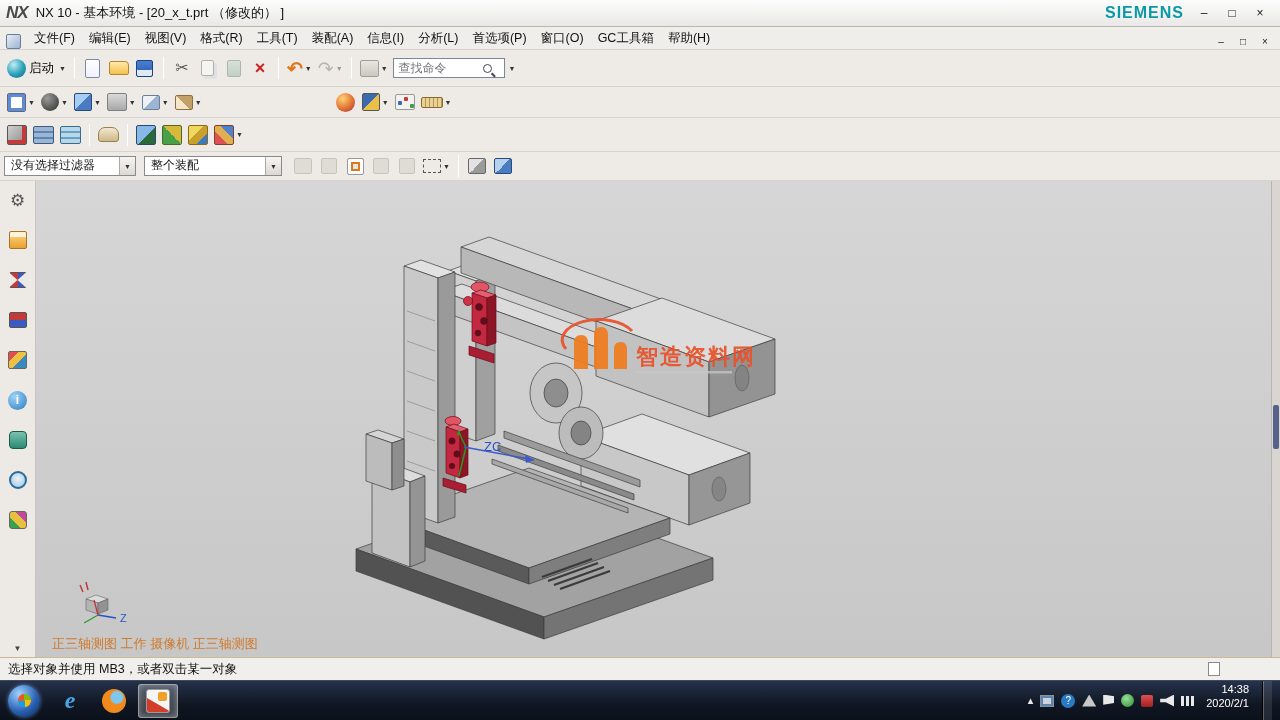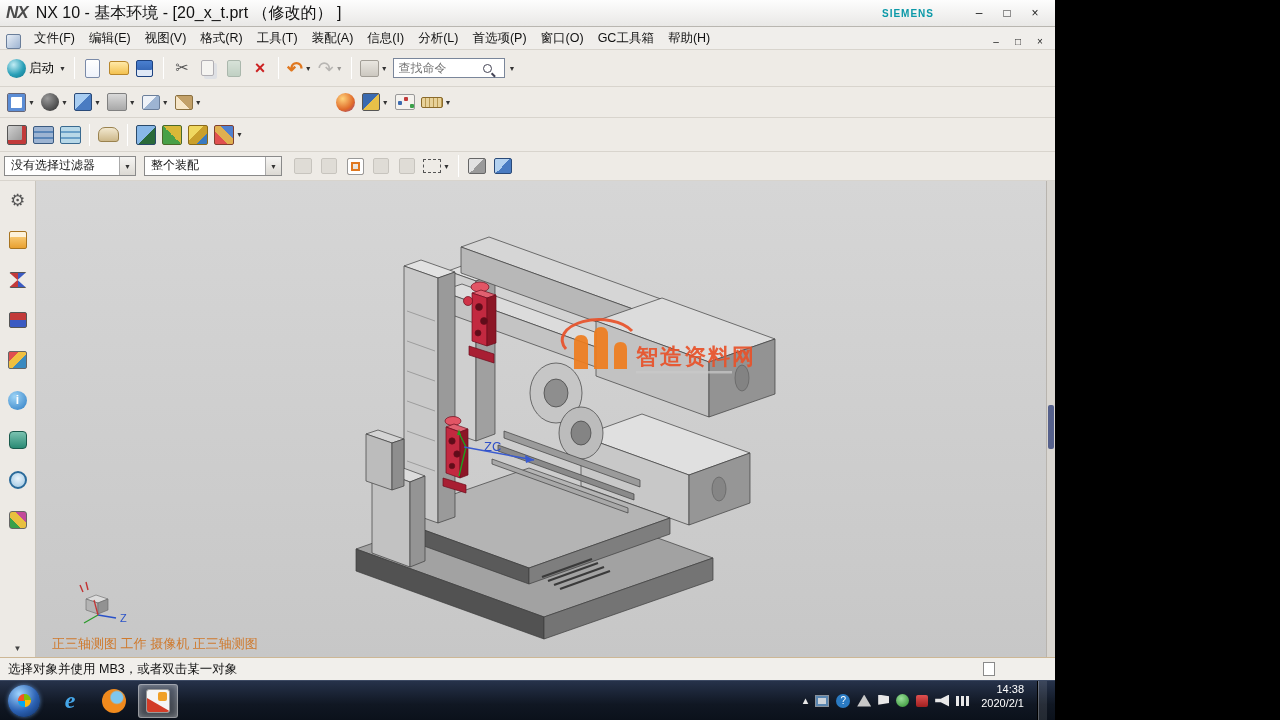--- a/index.html
+++ b/index.html
@@ -1,24 +1,24 @@
 <!DOCTYPE html>
 <html><head>
 <meta charset="utf-8">
 <style>
   *{margin:0;padding:0;box-sizing:border-box}
   html,body{width:1280px;height:720px;overflow:hidden}
   body{font-family:"Liberation Sans", sans-serif;background:#000}
-  .screen{width:1055px;height:720px;display:flex;flex-direction:column;background:#efece7;position:relative}
+  .screen{width:1280px;height:720px;display:flex;flex-direction:column;background:#efece7;position:relative}
 
   
   .titlebar{height:27px;flex:0 0 27px;display:flex;align-items:center;background:linear-gradient(#fdfdfd,#e9e8e6);border-bottom:1px solid #b9b6b0;padding:0 6px}
   .nx-logo{font-weight:bold;font-size:17px;color:#4a4a4a;letter-spacing:-1px;margin-right:8px;font-style:italic}
-  .title-text{font-size:16px;color:#111}
-  .brand{margin-left:auto;color:#0b99a8;font-weight:bold;font-size:10px;letter-spacing:1px;margin-right:31px}
+  .title-text{font-size:13px;color:#111}
+  .brand{margin-left:auto;color:#0b99a8;font-weight:bold;font-size:16px;letter-spacing:1px;margin-right:6px}
   .winbtn{width:28px;height:18px;display:flex;align-items:center;justify-content:center;font-size:12px;color:#222;cursor:default}
   .winbtn.sm{width:22px;height:15px;font-size:10px}
 
   
   .menubar{height:23px;flex:0 0 23px;display:flex;align-items:flex-end;background:#f0eeeb;border-bottom:1px solid #d8d4cd;font-size:12.5px;color:#111;padding:0 4px}
   .app-ico{width:15px;height:15px;margin:0 6px 0 2px;background:linear-gradient(135deg,#e8eef6,#9db4d2);border:1px solid #6a7e9a;border-radius:2px}
   .menu-item{padding:2px 7px;white-space:nowrap}
   .mspacer{flex:1}
 
   

